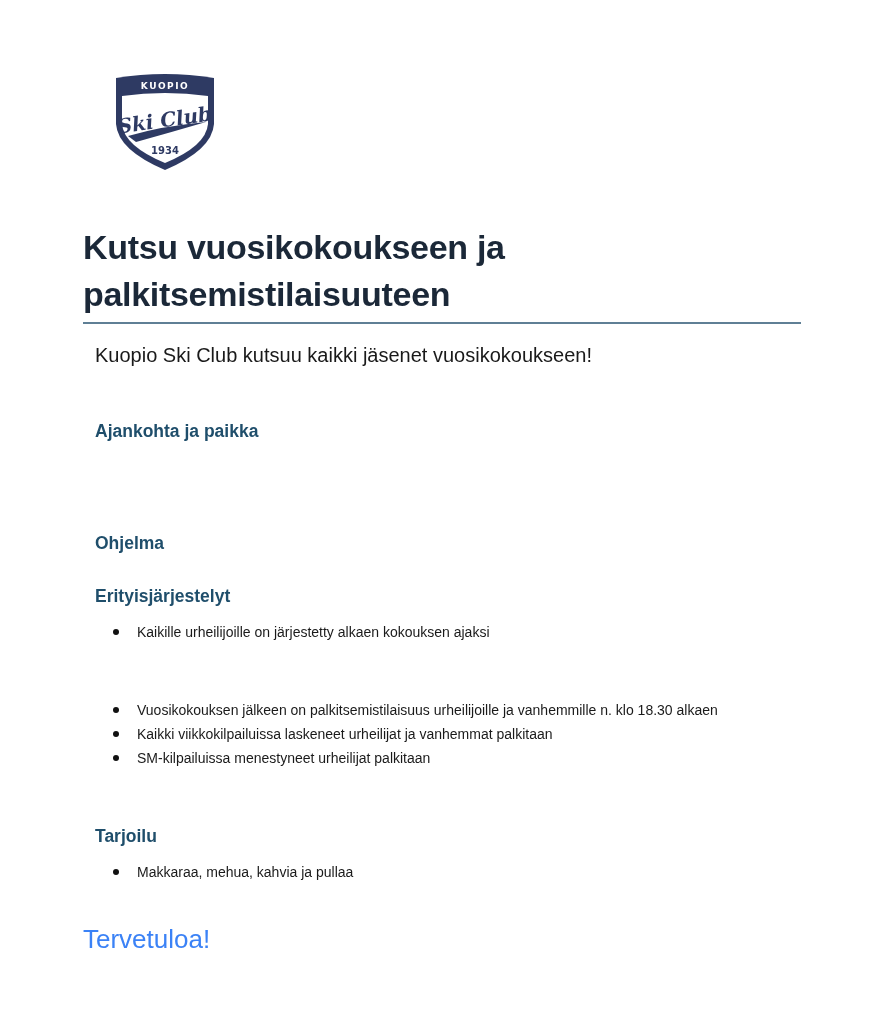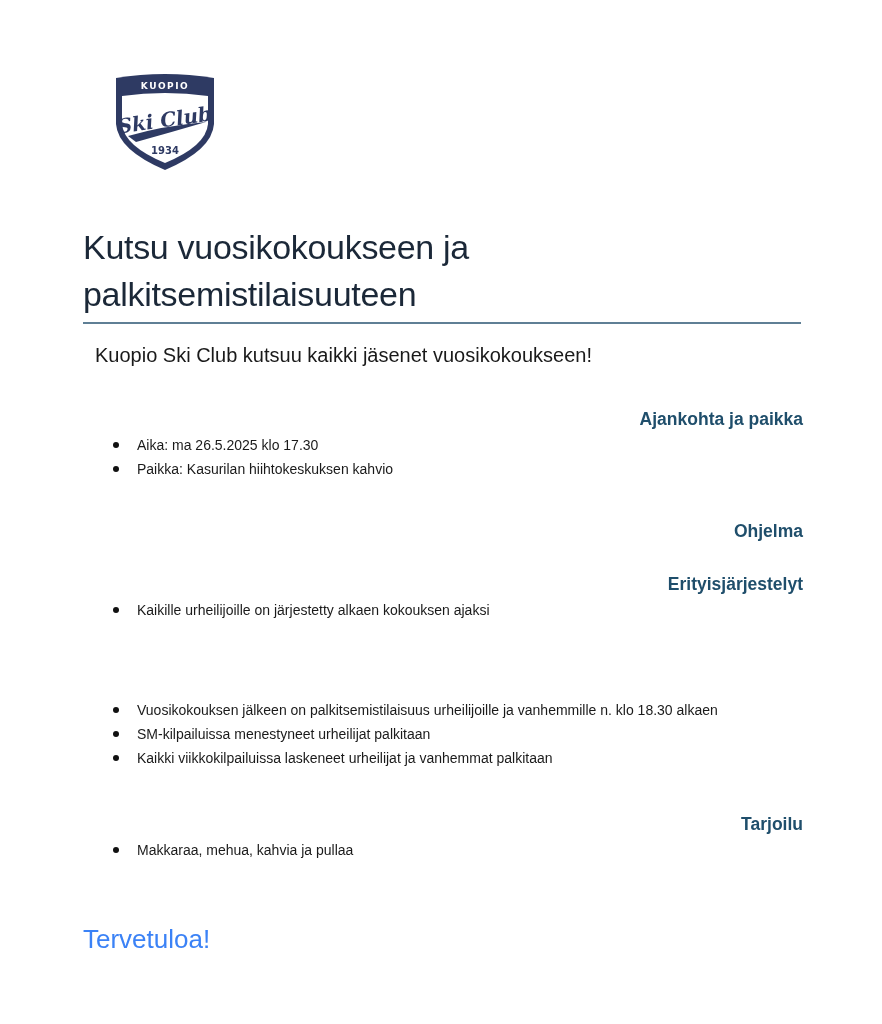--- a/index.html
+++ b/index.html
@@ -3,28 +3,28 @@
 <meta charset="utf-8">
 <style>
   html, body { margin: 0; padding: 0; background: #ffffff; }
   body {
     width: 882px; height: 1024px; position: relative; overflow: hidden;
     font-family: "Liberation Sans", sans-serif; color: #1a1a1a;
   }
   .logo { position: absolute; left: 92px; top: 72px; width: 106px; height: 100px; margin-left: 20px; }
   .title {
     position: absolute; left: 83px; top: 224px; width: 720px;
-    font-size: 34px; line-height: 47px; color: #1b2838; font-weight: normal; margin: 0;
+    font-size: 34px; line-height: 47px; color: #1b2838; font-weight: bold; margin: 0;
     letter-spacing: -0.3px;
   }
   .rule { position: absolute; left: 83px; top: 322px; width: 718px; height: 2px; background: #5f7f95; }
   .intro { position: absolute; left: 83px; top: 332px; font-size: 20px; color: #1a1a1a; margin: 12px; }
   .section { position: absolute; left: 83px; width: 720px; }
   .section h2 {
-    margin: 0; font-size: 17.5px; font-weight: bold; color: #1f4e6b; line-height: 24px; text-align: right;
+    margin: 12px; font-size: 17.5px; font-weight: bold; color: #1f4e6b; line-height: 24px;
   }
   .section ul { margin: 2px 0 0 0; padding: 0; list-style: none; }
   .section li {
     position: relative; padding-left: 54px; font-size: 14px; line-height: 24px; color: #1a1a1a;
     width: 640px;
   }
   .section li .bullet {
     position: absolute; left: 30px; top: 9px; width: 6px; height: 6px; border-radius: 50%; background: #111;
   }
   .closing { position: absolute; left: 83px; top: 924px; font-size: 26px; color: #3b82f6; margin: 0; }
@@ -46,42 +46,38 @@
 <h1 class="title">
   <span>Kutsu vuosikokoukseen ja</span><br>
   <span>palkitsemistilaisuuteen</span>
 </h1>
 <div class="rule"></div>
 
 <p class="intro">Kuopio Ski Club kutsuu kaikki jäsenet vuosikokoukseen!</p>
 
 <div class="section" style="top:407px">
   <h2>Ajankohta ja paikka</h2>
-  <ul>
-    <li><span class="bullet"></span><span>Aika: ma 26.5.2025 klo 17.30</span></li>
-    <li><span class="bullet"></span><span>Paikka: Kasurilan hiihtokeskuksen kahvio</span></li>
-  </ul>
 </div>
 
 <div class="section" style="top:519px">
   <h2>Ohjelma</h2>
 </div>
 
 <div class="section" style="top:572px">
   <h2>Erityisjärjestelyt</h2>
   <ul>
     <li><span class="bullet"></span><span>Kaikille urheilijoille on järjestetty alkaen kokouksen ajaksi</span></li>
   </ul>
 </div>
 
 <div class="section" style="top:696px">
   <ul>
     <li><span class="bullet"></span><span>Vuosikokouksen jälkeen on palkitsemistilaisuus urheilijoille ja vanhemmille n. klo 18.30 alkaen</span></li>
+    <li><span class="bullet"></span><span>Kaikki viikkokilpailuissa laskeneet urheilijat ja vanhemmat palkitaan</span></li>
     <li><span class="bullet"></span><span>SM-kilpailuissa menestyneet urheilijat palkitaan</span></li>
-    <li><span class="bullet"></span><span>Kaikki viikkokilpailuissa laskeneet urheilijat ja vanhemmat palkitaan</span></li>
   </ul>
 </div>
 
 <div class="section" style="top:812px">
   <h2>Tarjoilu</h2>
   <ul>
     <li><span class="bullet"></span><span>Makkaraa, mehua, kahvia ja pullaa</span></li>
   </ul>
 </div>
 

